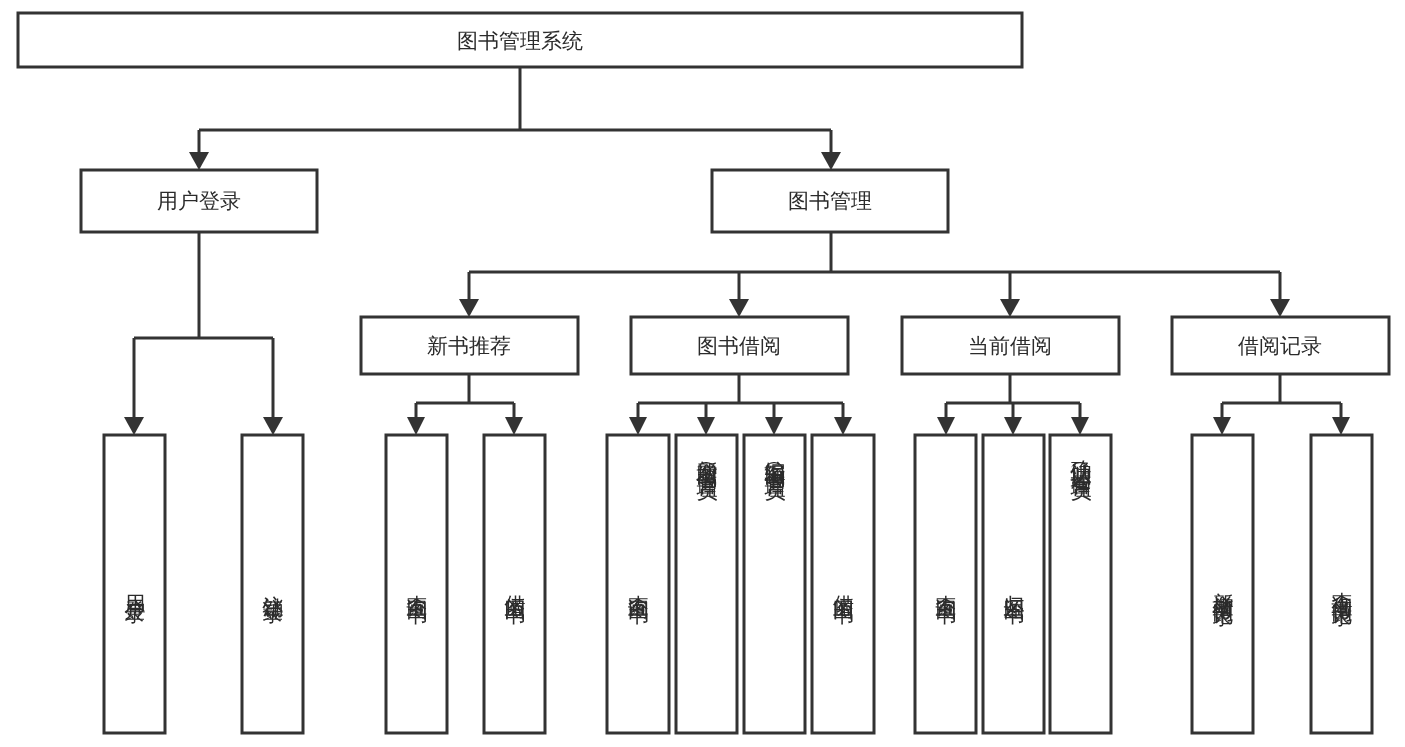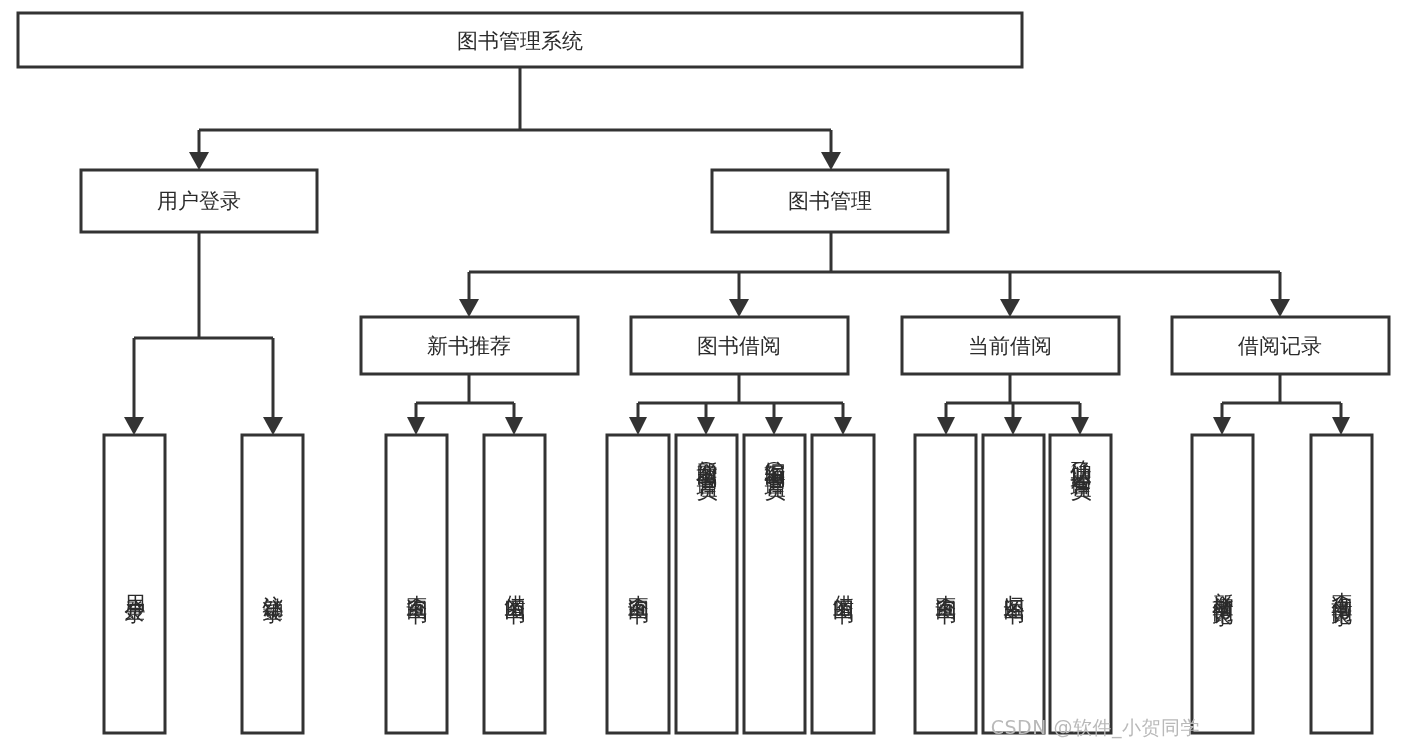--- a/index.html
+++ b/index.html
@@ -248,15 +248,14 @@
     <span style="margin-top:8px;">确认归还（管理员）</span>
   </div>
 
   <div class="vlabel" style="left:1192px; top:435px; width:61px; height:298px;">
     <span>新增借阅记录</span>
   </div>
   <div class="vlabel" style="left:1311px; top:435px; width:61px; height:298px;">
     <span>查询借阅记录</span>
   </div>
 
-  <div class="watermark">CSDN @软件_小贺同学</div>
 
 </div>
 
 </body></html>

